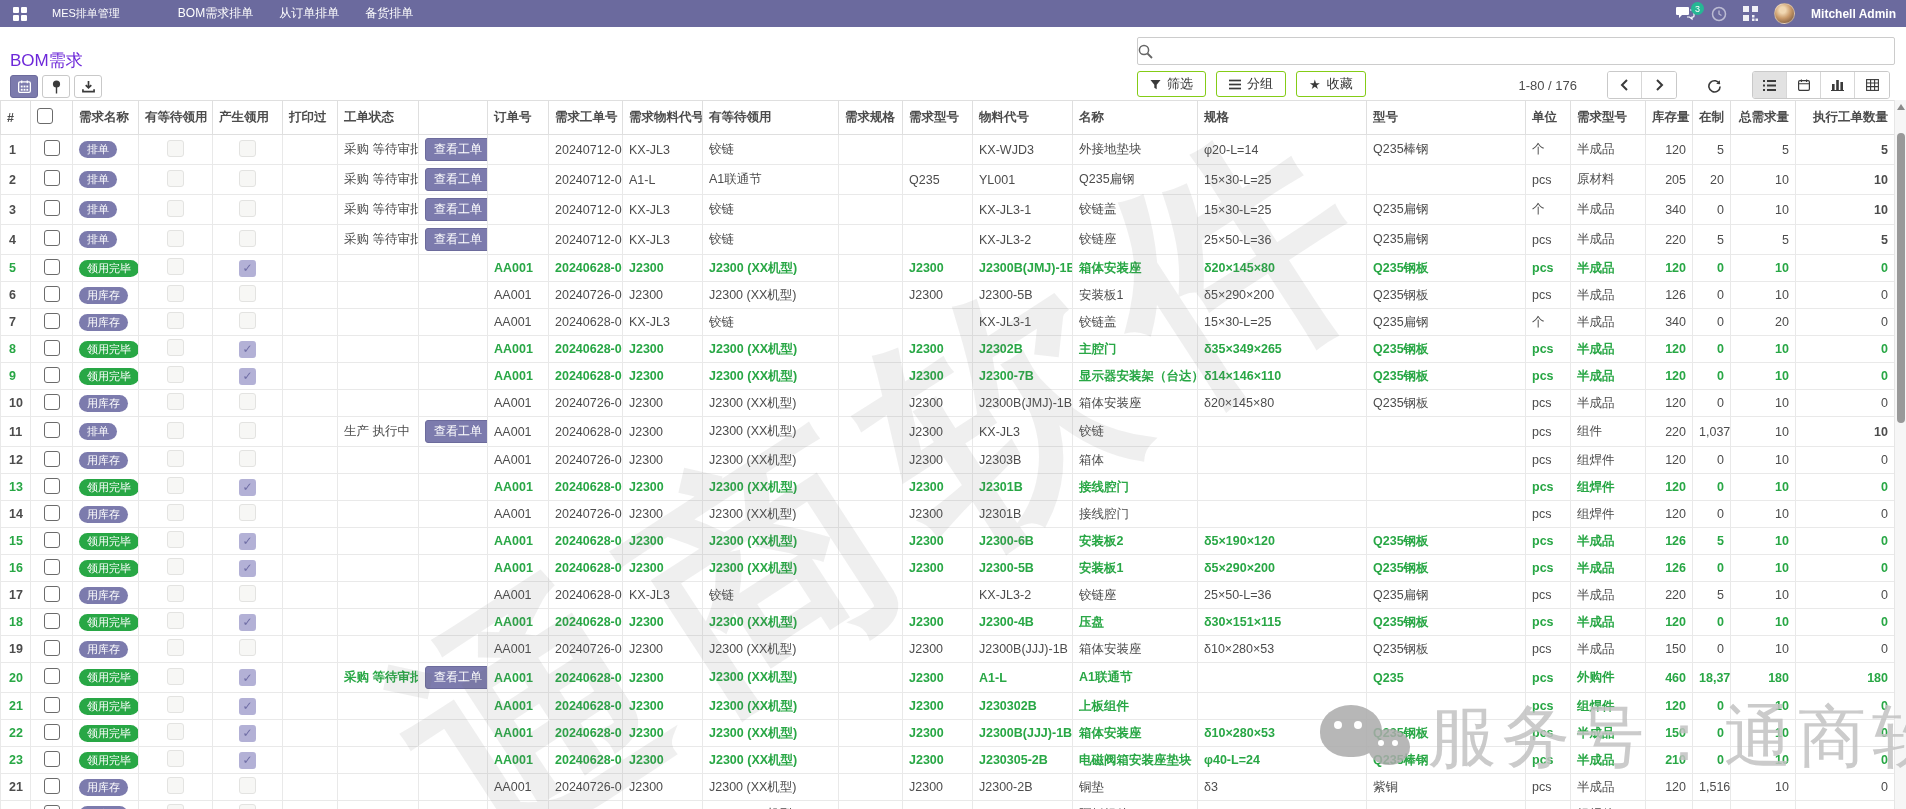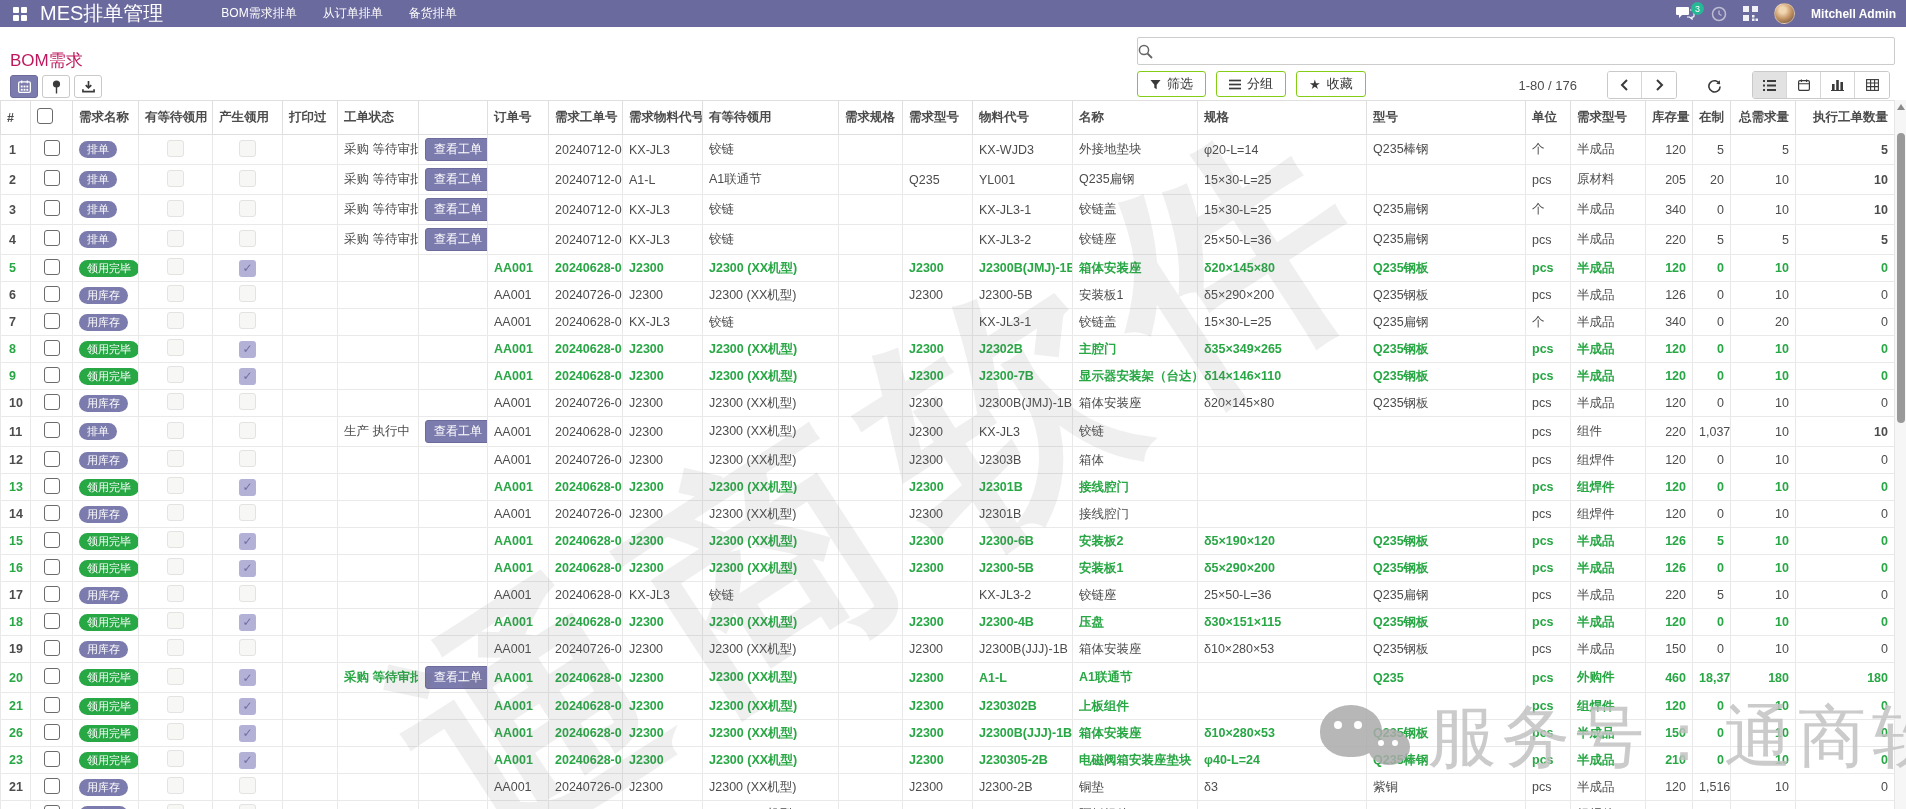--- a/index.html
+++ b/index.html
@@ -8,33 +8,33 @@
     --txt:#4c4c4c; --border:#dfdfdf;
   }
   *{box-sizing:border-box;margin:0;padding:0;}
   html,body{width:1906px;height:809px;overflow:hidden;background:#fff;
     font-family:"Liberation Sans","DejaVu Sans",sans-serif;color:var(--txt);}
   
   .topbar{height:27px;background:var(--topbar);display:flex;align-items:center;color:#fff;position:relative;}
   .apps-btn{width:40px;height:27px;display:flex;align-items:center;justify-content:center;cursor:pointer;}
   .apps-grid{display:grid;grid-template-columns:6px 6px;grid-template-rows:6px 6px;gap:2px;}
   .apps-grid span{background:#fff;border-radius:1px;}
-  .app-title{font-size:20px;margin-left:0;margin-right:58px;white-space:nowrap;}
+  .app-title{font-size:11px;margin-left:12px;margin-right:58px;white-space:nowrap;}
   .menu{display:flex;gap:26px;font-size:12px;}
   .menu .mi{cursor:pointer;white-space:nowrap;}
   .tb-right{position:absolute;right:10px;top:0;height:27px;display:flex;align-items:center;gap:16px;}
   .ico-btn{position:relative;display:flex;align-items:center;cursor:pointer;}
   .badge-count{position:absolute;top:-4px;right:-9px;background:var(--msgbadge);color:#fff;
     font-size:9px;min-width:13px;height:13px;border-radius:7px;display:flex;align-items:center;justify-content:center;padding:0 2px;}
   .avatar{width:21px;height:21px;border-radius:50%;
     background:radial-gradient(circle at 40% 32%,#f0d7b2 18%,#c99a6a 48%,#7d5b40 85%);border:1px solid rgba(255,255,255,.4);}
   .user-name{font-size:12px;font-weight:bold;}
   
   .controls{position:relative;height:73px;background:#fff;}
-  .page-title{position:absolute;left:10px;top:22px;font-size:17px;color:#be185d;}
+  .page-title{position:absolute;left:10px;top:22px;font-size:17px;color:#6d28d9;}
   .left-btns{position:absolute;left:10px;top:48px;display:flex;gap:4px;}
   .sbtn{width:28px;height:23px;border:1px solid #c9c9c9;background:#fff;border-radius:3px;
     display:flex;align-items:center;justify-content:center;cursor:pointer;}
   .sbtn.active{background:var(--accent);border-color:#6c6b9c;}
   .search-box{position:absolute;left:1137px;top:10px;width:758px;height:28px;border:1px solid #ccc;border-radius:2px;
     display:flex;align-items:center;background:#fff;}
   .search-box input{flex:1;border:none;outline:none;font-size:13px;padding:0 8px;color:#555;background:transparent;
     font-family:"Liberation Sans","DejaVu Sans",sans-serif;}
   .search-box input::placeholder{color:#999;}
   .search-ico{margin-right:8px;display:flex;}
@@ -867,21 +867,21 @@
           <td></td>
           <td></td>
           <td>pcs</td>
           <td>组焊件</td>
           <td class="num">120</td>
           <td class="num">0</td>
           <td class="num">10</td>
           <td class="num">0</td>
         </tr>
         <tr class="g">
-          <td class="idx">26</td>
+          <td class="idx">22</td>
           <td class="ctr"><div class="cb sel"></div></td>
           <td><span class="badge gr">领用完毕</span></td>
           <td class="ctr"><div class="cb dis"></div></td>
           <td class="ctr"><div class="cb chk">✓</div></td>
           <td></td>
           <td></td>
           <td class="ctr"></td>
           <td>AA001</td>
           <td>20240628-0001</td>
           <td>J2300</td>

